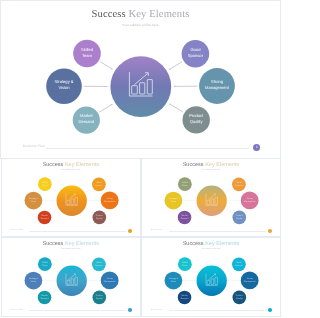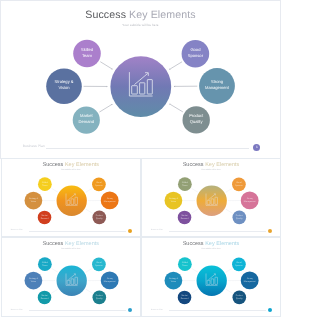--- a/index.html
+++ b/index.html
@@ -6,21 +6,21 @@
   body{width:281px;height:318px;background:#ffffff;font-family:"Liberation Sans",sans-serif;overflow:hidden;
         -webkit-font-smoothing:antialiased;text-rendering:geometricPrecision;}
   .page{position:relative;width:281px;height:318px;background:#ffffff;}
 
   
   .hero{position:absolute;left:0;top:0;width:281px;height:158.8px;background:#ffffff;
         box-sizing:border-box;border:1px solid #e7eaf0;}
   .hero-inner{position:absolute;left:-1px;top:-1px;width:281px;height:156px;}
 
   .title{position:absolute;left:0;right:0;top:9px;text-align:center;
-         font-size:10.6px;letter-spacing:.1px;white-space:nowrap;}
+         font-size:10.6px;letter-spacing:.1px;white-space:nowrap;font-family:Liberation Serif, serif;}
   .t1{color:#595a5e;}
   .t2{color:#a8a9b4;}
   .subtitle{position:absolute;left:0;right:0;top:22.6px;text-align:center;
             font-size:3.0px;color:#b0b3ba;letter-spacing:.15px;}
 
   svg.diagram{position:absolute;left:0.9px;top:29px;width:281px;height:110px;display:block;}
 
   .footer-line{position:absolute;left:45.9px;top:147.6px;width:203px;height:1px;background:#e6e9ee;}
   .footer-label{position:absolute;left:22.7px;top:144.2px;font-size:3.3px;color:#c9ccd3;letter-spacing:.1px;}
   .pagebadge{position:absolute;left:253.4px;top:144.2px;width:7px;height:7px;border-radius:50%;

